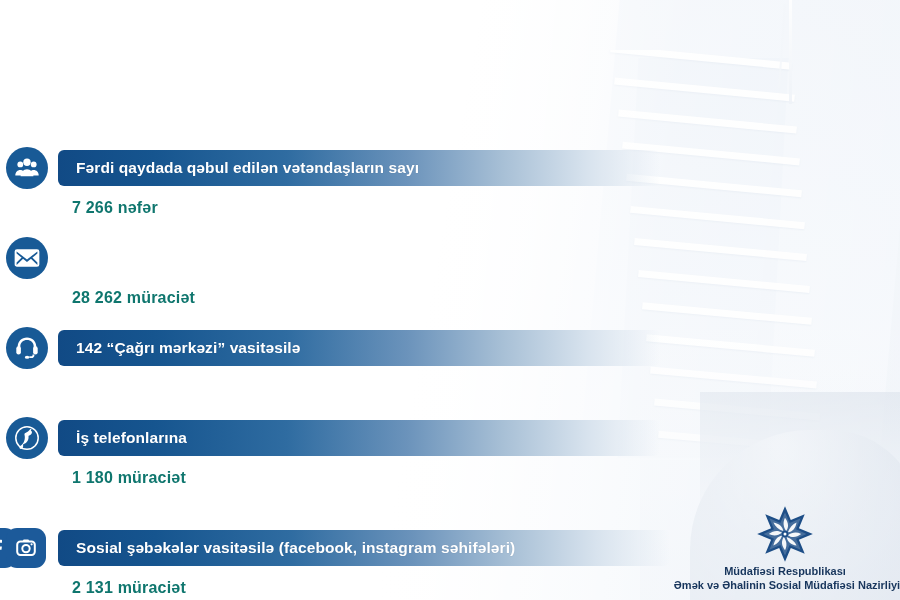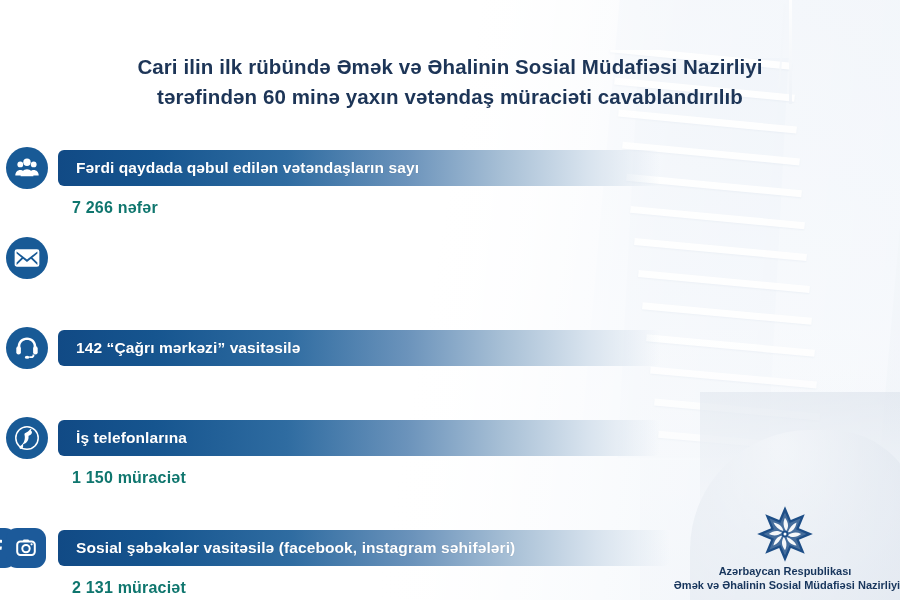--- a/index.html
+++ b/index.html
@@ -128,24 +128,20 @@
         <div class="floor" style="top: 388px; left: 62px; width: 164px; transform: rotate(5.14deg);"></div>
       </div>
     <div class="mast"></div>
     <div class="mast2"></div>
     <div class="bg-dark-panel"></div>
     <div class="bg-car"></div>
     <div class="bg-bottom-fade"></div>
     <div class="bg-haze"></div>
   </div>
 
-  <div class="title">
-    <span>Cari ilin ilk rübündə Əmək və Əhalinin Sosial Müdafiəsi Nazirliyi</span>
-    <span class="l2">tərəfindən 60 minə yaxın vətəndaş müraciəti cavablandırılıb</span>
-  </div>
 
   <div class="rows" id="rows">
       <div class="row" style="top: 147px;">
         <div class="icon-box">
           <div class="icon-circle">
             <svg width="26" height="26" viewBox="0 0 26 26">
               <g fill="#ffffff">
                 <circle cx="6.3" cy="9.4" r="2.9"></circle>
                 <path d="M1.3 20.4c0-3.1 2.2-5.3 5-5.3s5 2.2 5 5.3z"></path>
                 <circle cx="19.7" cy="9.4" r="2.9"></circle>
@@ -166,20 +162,21 @@
           <div class="icon-circle">
             <svg width="26" height="22" viewBox="0 0 26 22">
               <g fill="none" stroke="#ffffff" stroke-width="1.9" stroke-linejoin="round">
                 <rect x="1.6" y="3.2" width="22.8" height="15.6" rx="1.4" fill="#ffffff" stroke="#ffffff"></rect>
               </g>
               <path d="M2.6 4.4 L13 12.6 L23.4 4.4 L23.4 6.6 L13 14.9 L2.6 6.6 Z" fill="#185a96"></path>
               <path d="M2.6 18.0 L9.6 11.2 L8.2 10.1 L2.6 15.4 Z M23.4 18.0 L16.4 11.2 L17.8 10.1 L23.4 15.4 Z" fill="#185a96"></path>
             </svg>
           </div>
         </div>
+        <div class="value">28 262 müraciət</div>
       </div>
       <div class="row" style="top: 327px;">
         <div class="icon-box">
           <div class="icon-circle">
             <svg width="26" height="26" viewBox="0 0 26 26">
               <g fill="#ffffff">
                 <path d="M13 2.6c-5.4 0-9.3 3.9-9.3 9v2.1h2.6V11.6C6.3 7.4 9.2 5 13 5s6.7 2.4 6.7 6.6v2.1h2.6v-2.1c0-5.1-3.9-9-9.3-9z"></path>
                 <rect x="2.3" y="11.3" width="4.6" height="8.3" rx="2.3"></rect>
                 <rect x="19.1" y="11.3" width="4.6" height="8.3" rx="2.3"></rect>
                 <path d="M20.4 19.4v1.1c0 1.5-1.3 2.6-2.9 2.6h-2.2v-1.9h2.2c.6 0 1-.3 1-.7v-1.1z"></path>
@@ -197,21 +194,21 @@
           <div class="icon-circle">
             <svg width="28" height="28" viewBox="0 0 28 28">
               <circle cx="14" cy="14" r="11.2" fill="none" stroke="#ffffff" stroke-width="1.5"></circle>
               <path d="M17.8 6.8c.9.3 1.3 1.1 1.1 2-.4 1.6-1.4 2.4-2.6 2.6-.6.1-.9.5-.8 1.1.2 1.5-.1 3.1-1 4.6-.9 1.5-2.2 2.5-3.7 3-.6.2-.9.6-.7 1.2.3 1.2-.1 2.5-1.4 3.4-.8.5-1.7.3-2.1-.5-.4-.8-.1-1.6.6-2.1 2-1.3 3.3-3 4-5 .8-2.2.8-4.4.3-6.4-.2-.8.1-1.5.9-1.8 1.9-.8 3.5-1.9 4.5-3.3.4-.6 1-.9 1.6-.7z" fill="#ffffff"></path>
             </svg>
           </div>
         </div>
         <div class="bar" style="width: 602px; text-align: center;">
           <span class="bar-label">İş telefonlarına</span>
         </div>
-        <div class="value">1 150 müraciət</div>
+        <div class="value">1 180 müraciət</div>
       </div>
       <div class="row" style="top: 527px;">
         <div class="social-box">
           <div class="sq fb">
             <svg width="22" height="22" viewBox="0 0 22 22">
               <path fill="#ffffff" d="M13.6 21.2v-8.4h2.9l.4-3.3h-3.3V7.4c0-1 .3-1.6 1.7-1.6h1.7V2.9c-.3 0-1.3-.1-2.5-.1-2.5 0-4.2 1.5-4.2 4.3v2.4H7.4v3.3h2.9v8.4z"></path>
             </svg>
           </div>
           <div class="sq ig">
             <svg width="24" height="24" viewBox="0 0 24 24">
@@ -244,18 +241,18 @@
         <path d="M22 50 C30 44 38 43 45 48 C38 53 30 54 22 50 Z"></path>
         <path d="M70 30 C68 40 63 46 55 47 C58 39 63 33 70 30 Z"></path>
         <path d="M70 70 C60 68 54 63 53 55 C61 58 67 63 70 70 Z"></path>
         <path d="M30 70 C32 60 37 54 45 53 C42 61 37 67 30 70 Z"></path>
         <path d="M30 30 C40 32 46 37 47 45 C39 42 33 37 30 30 Z"></path>
       </g>
       <circle cx="50" cy="50" r="5.5" fill="#1d4e87"></circle>
       <circle cx="50" cy="50" r="2.6" fill="#ffffff"></circle>
     </svg>
     <div class="logo-text">
-      <span>Azərbaycan Respublikası</span>
+      <span>Müdafiəsi Respublikası</span>
       <span class="lt2">Əmək və Əhalinin Sosial Müdafiəsi Nazirliyi</span>
     </div>
   </div>
 
 </div>
 
 </body></html>

